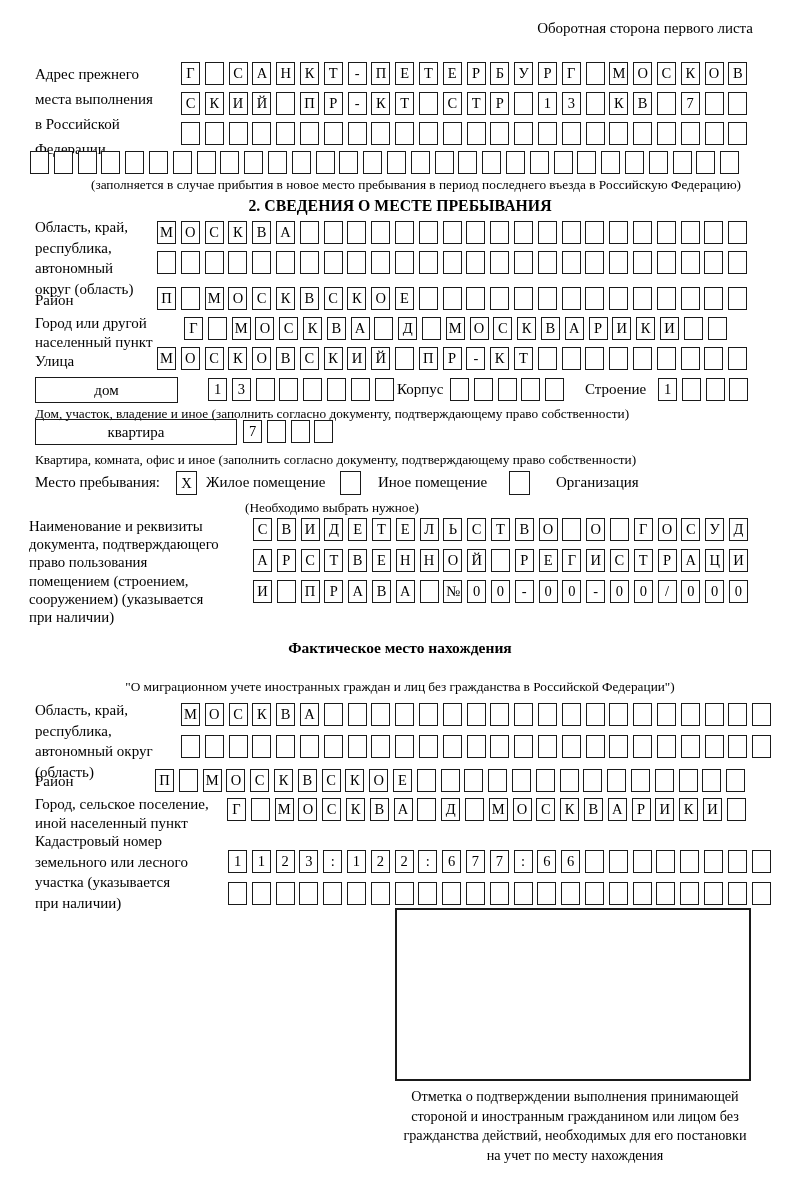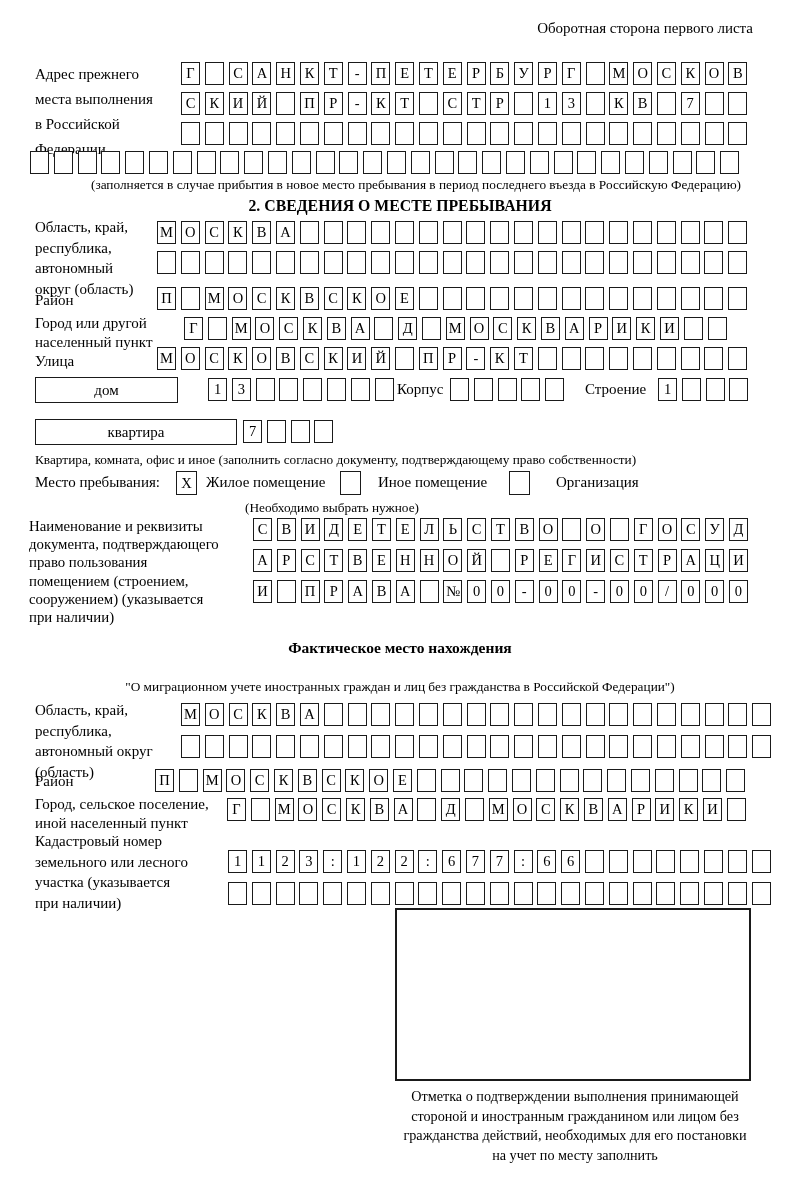--- a/index.html
+++ b/index.html
@@ -316,20 +316,21 @@
       <div class="cell"></div>
       <div class="cell"></div>
     </div>
   <div class="inline-lbl" style="left:585px;top:381px;">Строение</div>
   <div class="cells" style="left:658px;top:378px;">
       <div class="cell">1</div>
       <div class="cell"></div>
       <div class="cell"></div>
       <div class="cell"></div>
     </div>
+  <div class="note" style="left:35px;top:406px;text-align:left;">Дом, участок, владение и иное (заполнить согласно документу, подтверждающему право собственности)</div>
 
   <div class="labelbox" style="left:35px;top:419px;width:202px;">квартира</div>
   <div class="cells" style="left:243px;top:420px;">
       <div class="cell">7</div>
       <div class="cell"></div>
       <div class="cell"></div>
       <div class="cell"></div>
     </div>
   <div class="note" style="left:35px;top:452px;text-align:left;">Квартира, комната, офис и иное (заполнить согласно документу, подтверждающему право собственности)</div>
 
@@ -597,16 +598,16 @@
       <div class="cell"></div>
       <div class="cell"></div>
       <div class="cell"></div>
     </div>
 
   <div class="stampbox" style="left:395px;top:908px;width:356px;height:173px;"></div>
   <div class="stampnote" style="left:350px;top:1087px;width:450px;">
       <div>Отметка о подтверждении выполнения принимающей</div>
       <div>стороной и иностранным гражданином или лицом без</div>
       <div>гражданства действий, необходимых для его постановки</div>
-      <div>на учет по месту заполнить</div>
+      <div>на учет по месту нахождения</div>
     </div>
 
 </div>
 
 </body></html>

